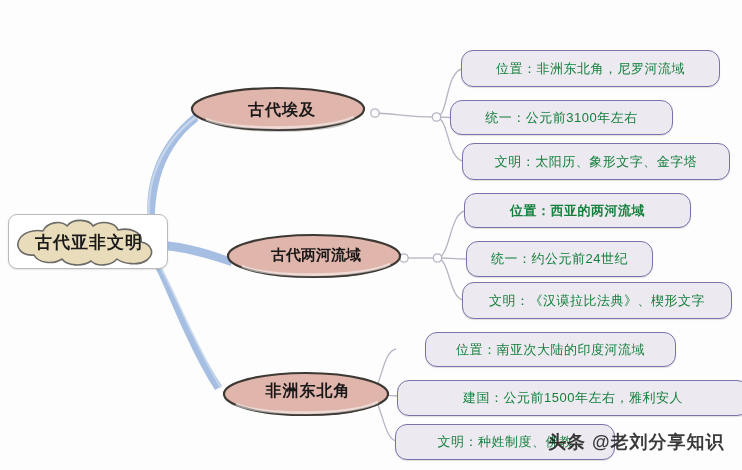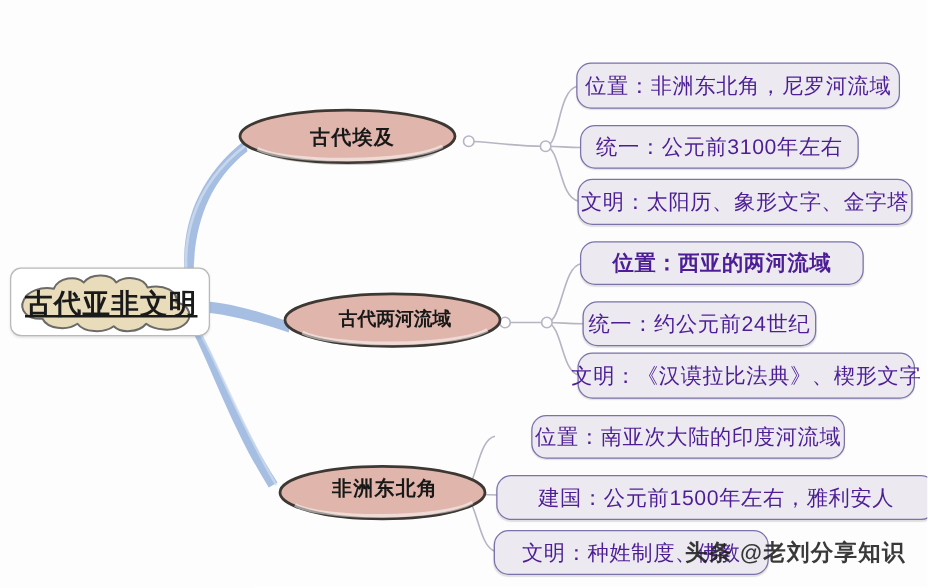--- a/index.html
+++ b/index.html
@@ -49,27 +49,26 @@
   }
   .root-label {
     position: absolute;
     left: 0;
     top: 0;
     width: 160px;
     height: 55px;
     display: flex;
     align-items: center;
     justify-content: center;
-    font-size: 22px;
+    font-size: 17px;
     font-weight: bold;
     color: #1a1a1a;
     letter-spacing: 1px;
     z-index: 3;
     white-space: nowrap;
-    text-decoration: underline;
   }
 
   
   .branch-node {
     position: absolute;
     z-index: 5;
   }
   .branch-ellipse {
     position: absolute;
     left: 0;
@@ -101,22 +100,22 @@
   
   .leaf {
     position: absolute;
     box-sizing: border-box;
     border: 1.4px solid #7b72ab;
     border-radius: 12px;
     background: #eceaf0;
     display: flex;
     align-items: center;
     justify-content: center;
-    font-size: 17px;
-    color: #4c1d95;
+    font-size: 13px;
+    color: #15803d;
     white-space: nowrap;
     letter-spacing: 0.5px;
     box-shadow: 0 1px 1px rgba(0,0,0,0.12);
     z-index: 4;
   }
 
   
   .watermark {
     position: absolute;
     left: 548px;
@@ -203,21 +202,21 @@
   <div class="branch-node" style="left:218px; top:364px; width:180px; height:58px;">
     <svg class="branch-ellipse" width="180" height="58" viewBox="0 0 180 58" xmlns="http://www.w3.org/2000/svg">
       <ellipse cx="88" cy="40" rx="66" ry="12" fill="#8d8d8d" opacity="0.45"></ellipse>
       <ellipse cx="88" cy="30" rx="82" ry="21" fill="#e0b5ab" stroke="#3d3833" stroke-width="2.2"></ellipse>
       <path d="M 18,40 C 40,52 136,52 160,38" fill="none" stroke="#ffffff" stroke-width="3" opacity="0.5"></path>
     </svg>
     <div class="branch-label">非洲东北角</div>
   </div>
 
   <div class="leaf" style="left:461px; top:50px; width:259px; height:37px;">位置：非洲东北角，尼罗河流域</div>
-  <div class="leaf" style="left:464px; top:100px; width:223px; height:35px;">统一：公元前3100年左右</div>
+  <div class="leaf" style="left:450px; top:100px; width:223px; height:35px;">统一：公元前3100年左右</div>
   <div class="leaf" style="left:462px; top:143px; width:268px; height:37px;">文明：太阳历、象形文字、金字塔</div>
 
   <div class="leaf" style="left:464px; top:193px; width:227px; height:35px;font-weight:bold;">位置：西亚的两河流域</div>
   <div class="leaf" style="left:466px; top:241px; width:187px; height:36px;">统一：约公元前24世纪</div>
   <div class="leaf" style="left:462px; top:282px; width:270px; height:37px;">文明：《汉谟拉比法典》、楔形文字</div>
 
   <div class="leaf" style="left:395px; top:332px; width:251px; height:35px;margin-left:30px;">位置：南亚次大陆的印度河流域</div>
   <div class="leaf" style="left:397px; top:380px; width:352px; height:36px;">建国：公元前1500年左右，雅利安人</div>
   <div class="leaf" style="left:395px; top:424px; width:220px; height:36px;">文明：种姓制度、佛教</div>
 

